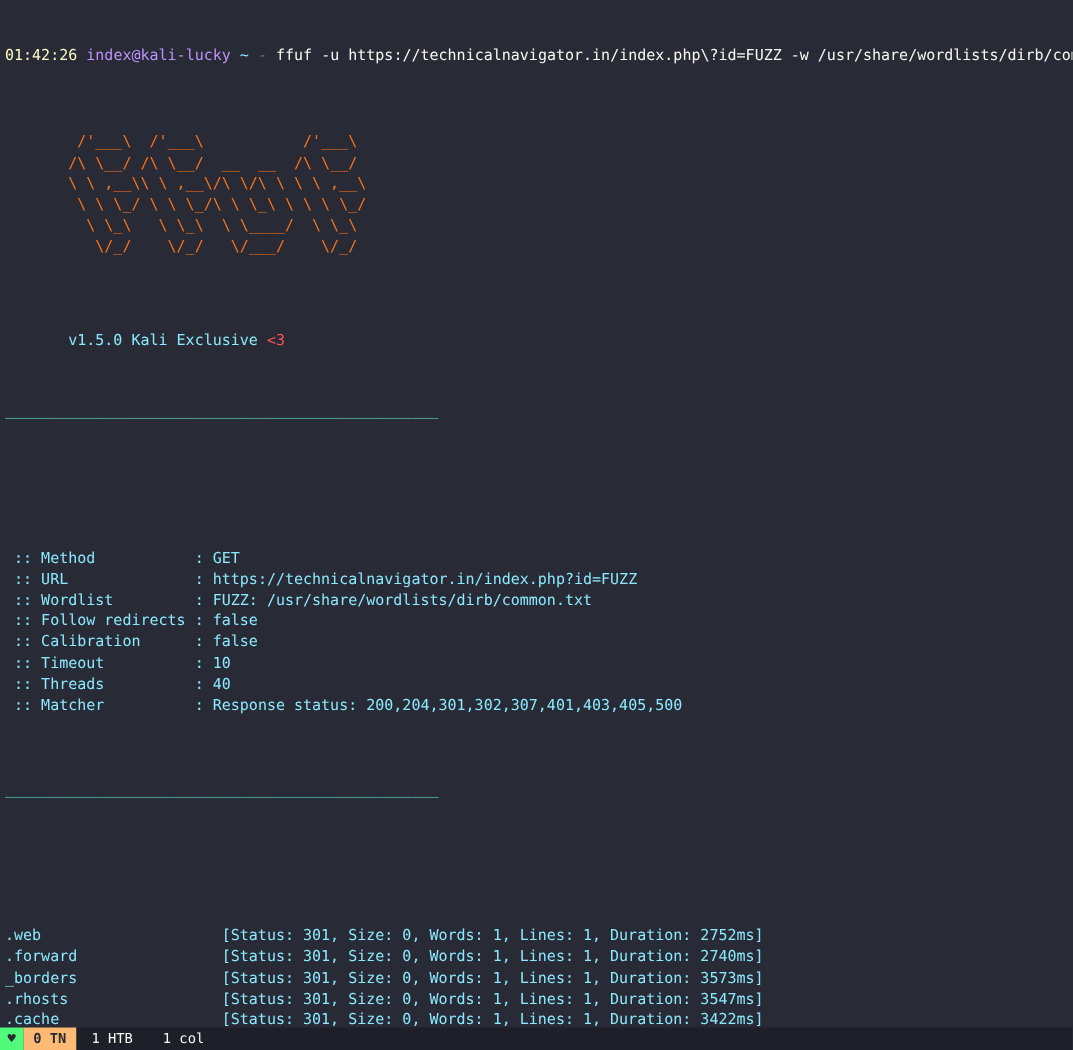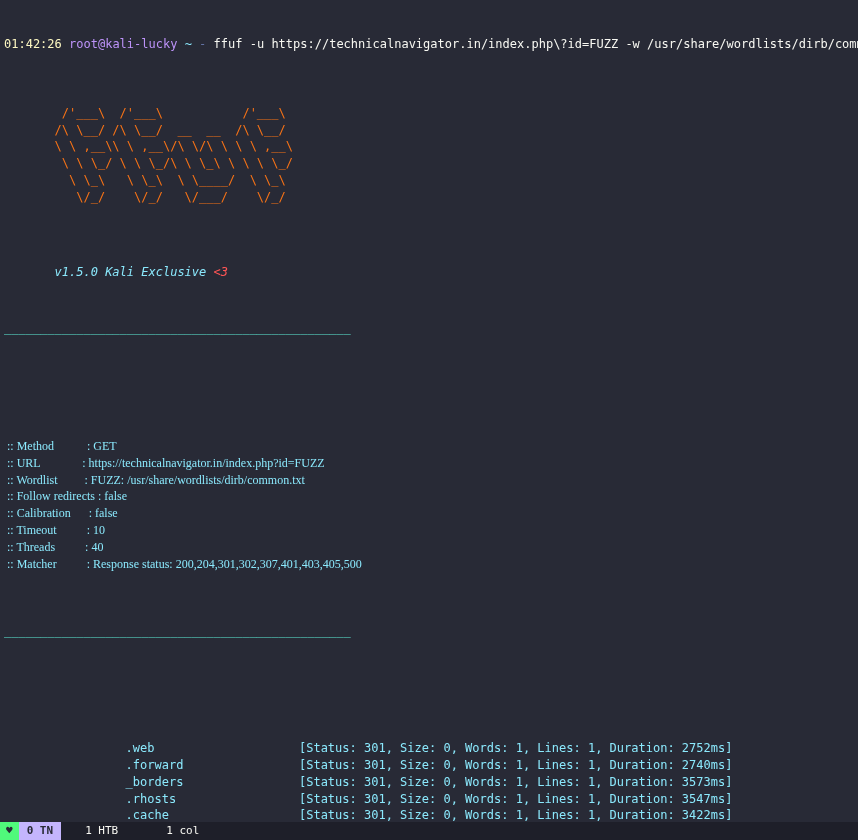--- a/index.html
+++ b/index.html
@@ -18,26 +18,26 @@
     padding: 2px 4px;
     white-space: pre;
   }
   .prompt-line { margin-bottom: 2px; }
   .time { color: #fef9c3; }
   .user { color: #bd93f9; }
   .path { color: #8be9fd; }
   .dash { color: #6272a4; }
   .cmd { color: #f8f8f2; }
   .ascii { color: #f97316; margin: 0 0 2px 0; }
-  .version-line { color: #8be9fd; margin: 6px 0; font-style: italic; }
+  .version-line { color: #8be9fd; margin: 6px 0; }
   .heart { color: #ff5555; }
   .divider { color: #5eead4; }
-  .config-line { color: #8be9fd; font-family: Liberation Serif, serif; }
+  .config-line { color: #8be9fd; }
   .results { color: #8be9fd; }
-  .result-row { white-space: pre; text-align: center; }
+  .result-row { white-space: pre; }
   .statusbar {
     position: absolute;
     bottom: 0;
     left: 0;
     right: 0;
     height: 18px;
     background: #1e1f29;
     display: flex;
     align-items: center;
     font-size: 11px;
@@ -45,38 +45,38 @@
   }
   .sb-heart {
     background: #50fa7b;
     color: #282a36;
     padding: 1px 6px;
     height: 100%;
     display: flex;
     align-items: center;
   }
   .sb-tab {
-    background: #c4b5fd;
+    background: #fdba74;
     color: #282a36;
     padding: 1px 8px;
     height: 100%;
     display: flex;
     align-items: center;
     font-weight: bold;
   }
   .sb-item {
-    padding: 1px 24px;
+    padding: 1px 12px;
     color: #f8f8f2;
   }
 </style>
 </head>
 <body>
 
 <div class="terminal">
-  <div class="prompt-line"><span class="time">01:42:26</span> <span class="user">root@kali-lucky</span> <span class="path">~</span> <span class="dash">-</span> <span class="cmd">ffuf -u https://technicalnavigator.in/index.php\?id=FUZZ -w /usr/share/wordlists/dirb/common.txt</span></div>
+  <div class="prompt-line"><span class="time">01:42:26</span> <span class="user">index@kali-lucky</span> <span class="path">~</span> <span class="dash">-</span> <span class="cmd">ffuf -u https://technicalnavigator.in/index.php\?id=FUZZ -w /usr/share/wordlists/dirb/common.txt</span></div>
 
   <div class="ascii">        /'___\  /'___\           /'___\
        /\ \__/ /\ \__/  __  __  /\ \__/
        \ \ ,__\\ \ ,__\/\ \/\ \ \ \ ,__\
         \ \ \_/ \ \ \_/\ \ \_\ \ \ \ \_/
          \ \_\   \ \_\  \ \____/  \ \_\
           \/_/    \/_/   \/___/    \/_/</div>
 
   <div class="version-line"><span>       v1.5.0 Kali Exclusive </span><span class="heart">&lt;3</span></div>
   <div class="divider">________________________________________________</div>

